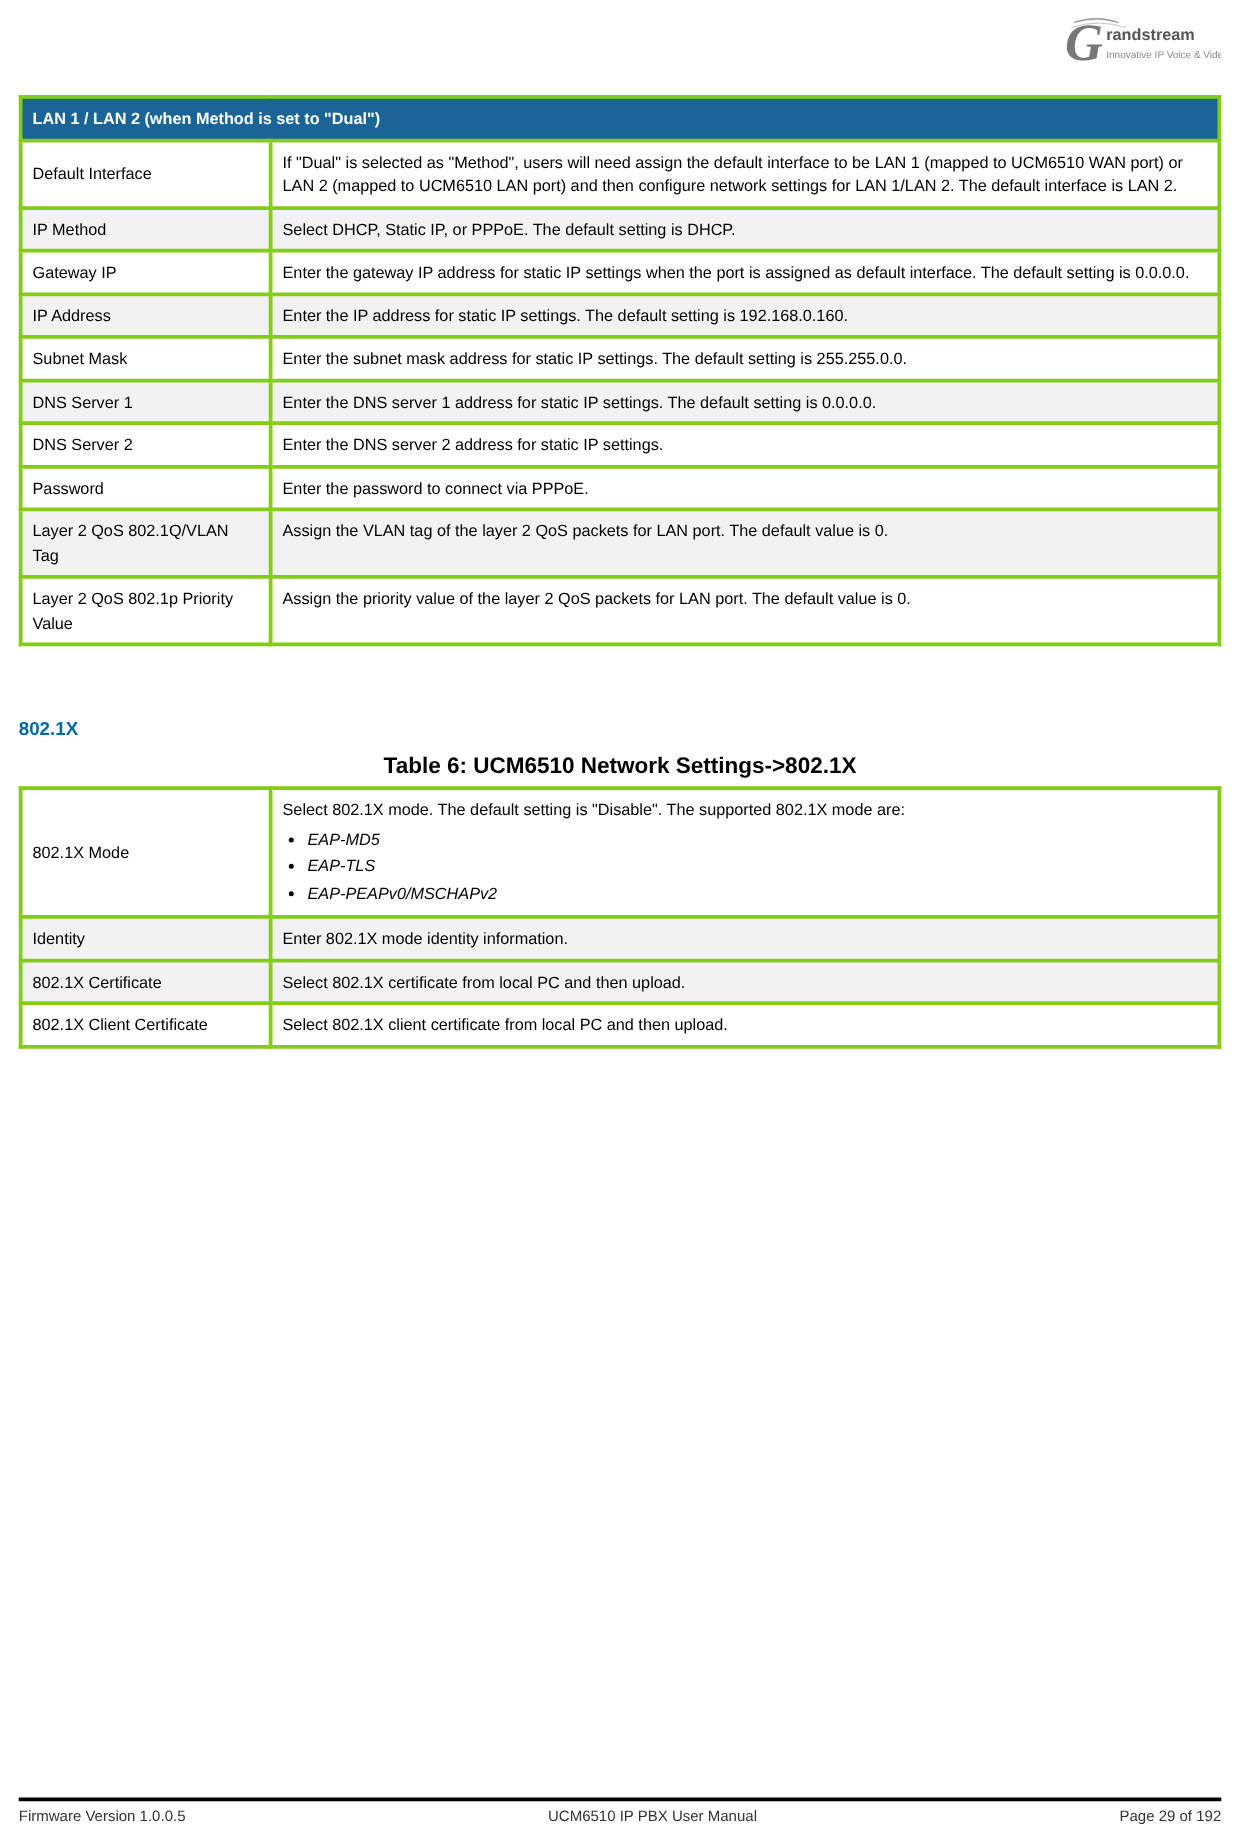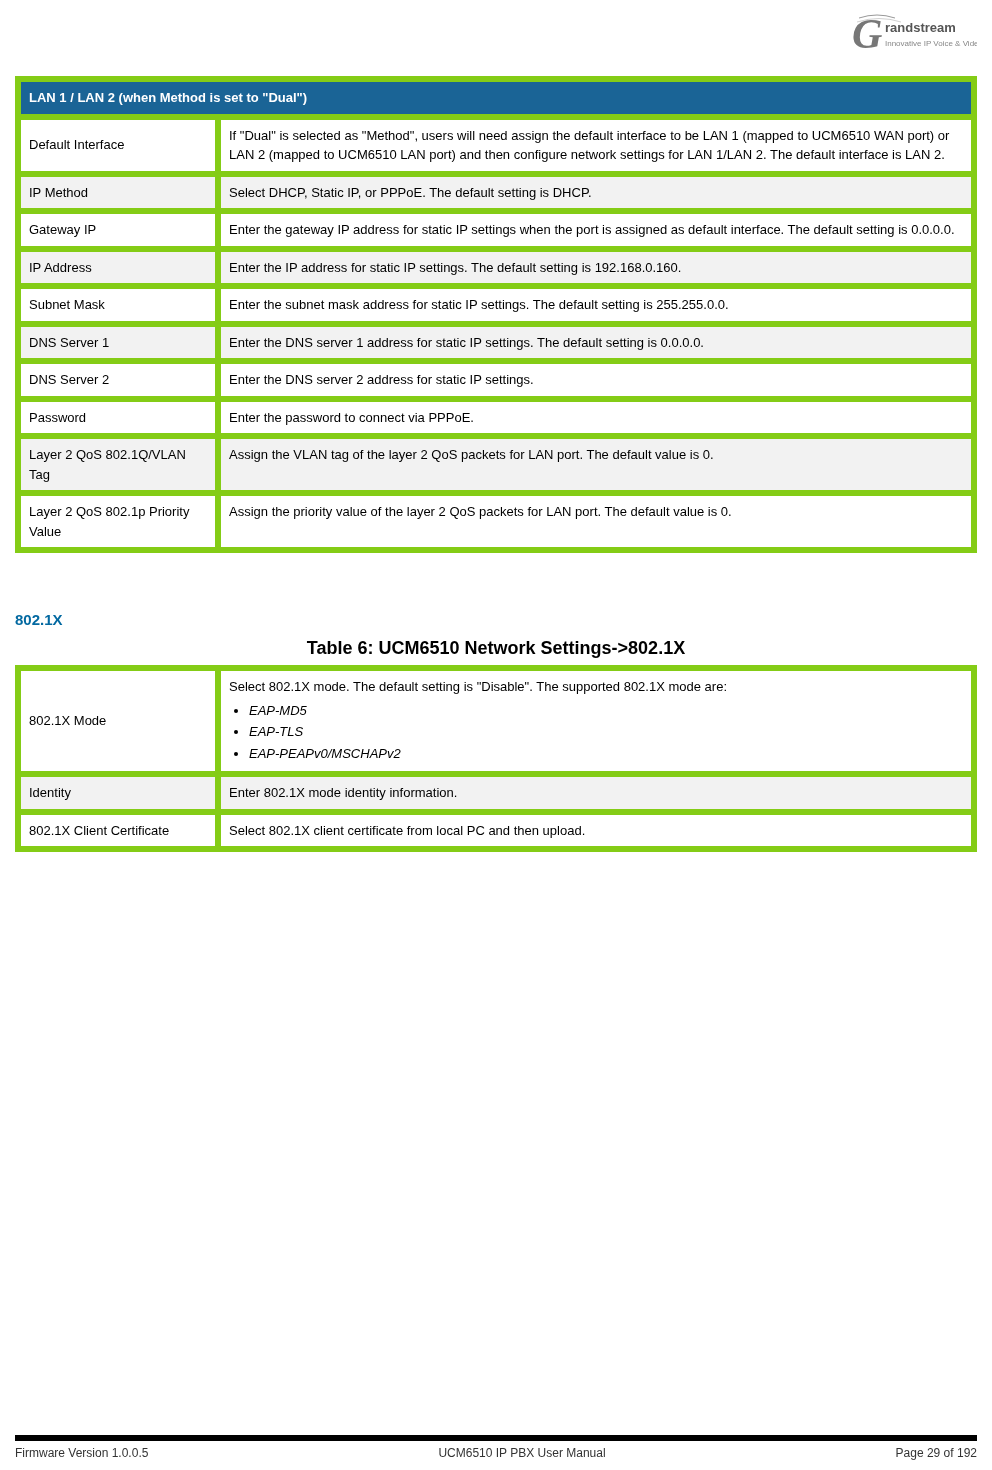--- a/index.html
+++ b/index.html
@@ -16,21 +16,21 @@
       padding: 10px 15px 40px 15px;
     }
 
     
     table {
       width: 100%;
       border-collapse: collapse;
       margin-bottom: 20px;
     }
     table th, table td {
-      border: 6px solid #84cc16;
+      border: 3px solid #84cc16;
       padding: 6px 8px;
       vertical-align: top;
       line-height: 1.5;
     }
     .section-header {
       background-color: #1a6496;
       color: #fff;
       font-weight: bold;
       font-size: 13px;
       padding: 6px 8px;
@@ -78,21 +78,21 @@
     
     .footer {
       position: absolute;
       bottom: 10px;
       left: 15px;
       right: 15px;
       display: flex;
       justify-content: space-between;
       font-size: 12px;
       color: #333;
-      border-top: 6px solid #000000;
+      border-top: 3px solid #000000;
       padding-top: 5px;
     }
 
     
     .logo-svg-area {
       text-align: right;
       margin-bottom: 5px;
     }
   </style>
 </head>
@@ -176,20 +176,24 @@
           <td class="row-desc"><span>Select 802.1X mode. The default setting is "Disable". The supported 802.1X mode are:</span><ul class="bullet-list">
               <li>EAP-MD5</li>
               <li>EAP-TLS</li>
               <li>EAP-PEAPv0/MSCHAPv2</li>
             </ul></td>
         </tr>
         <tr class="shaded-row">
           <td class="row-label" style="width: 200px;">Identity</td>
           <td class="row-desc">Enter 802.1X mode identity information.</td>
         </tr>
+        <tr class="shaded-row">
+          <td class="row-label" style="width: 200px;">802.1X Certificate</td>
+          <td class="row-desc">Select 802.1X certificate from local PC and then upload.</td>
+        </tr>
         <tr class="white-row">
           <td class="row-label" style="width: 200px;">802.1X Client Certificate</td>
           <td class="row-desc">Select 802.1X client certificate from local PC and then upload.</td>
         </tr>
       </tbody>
   </table>
 
 </div>
 
 <div class="footer">

